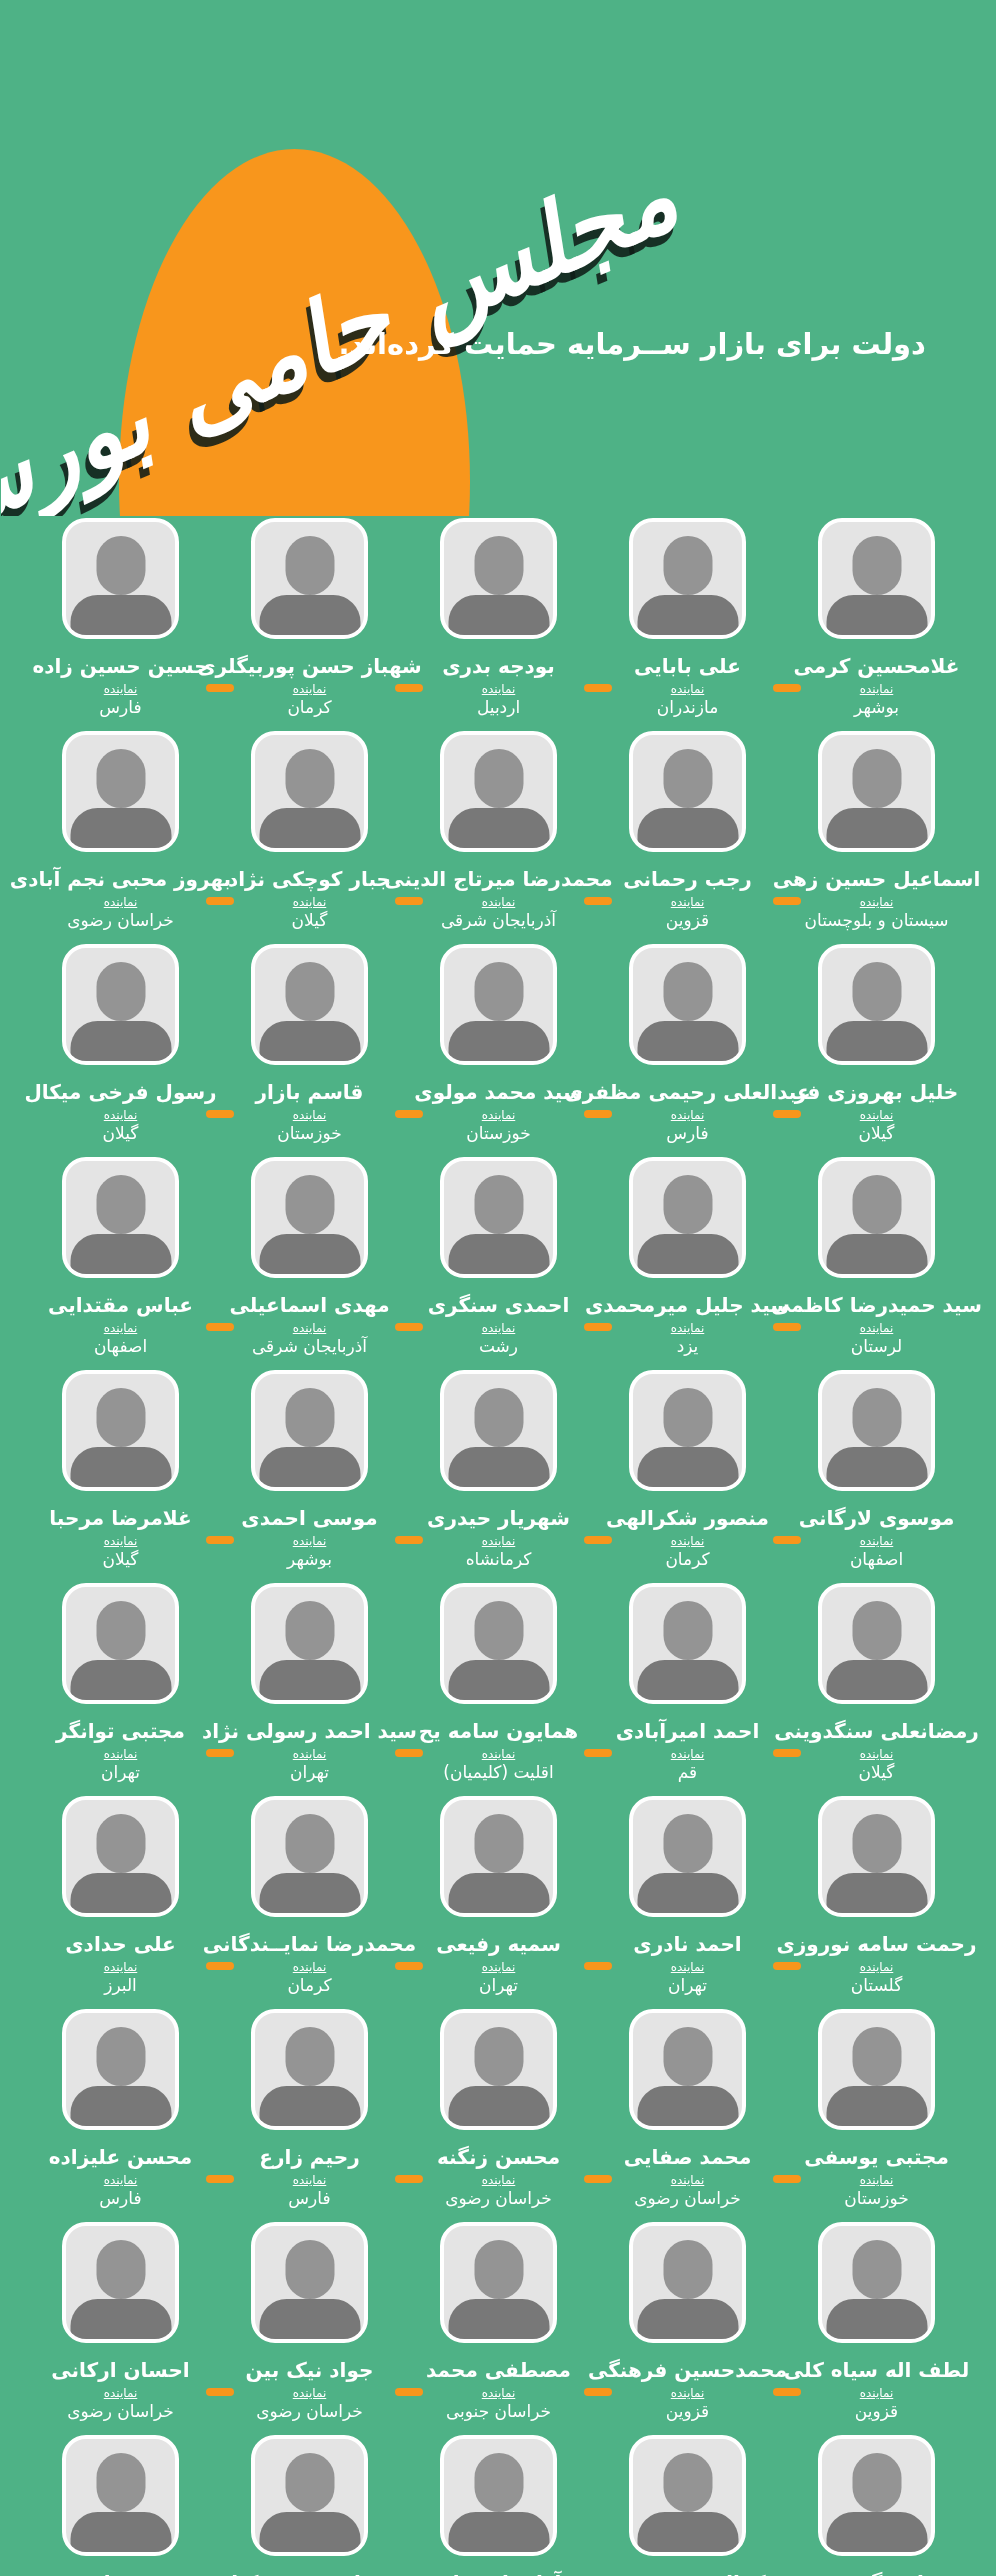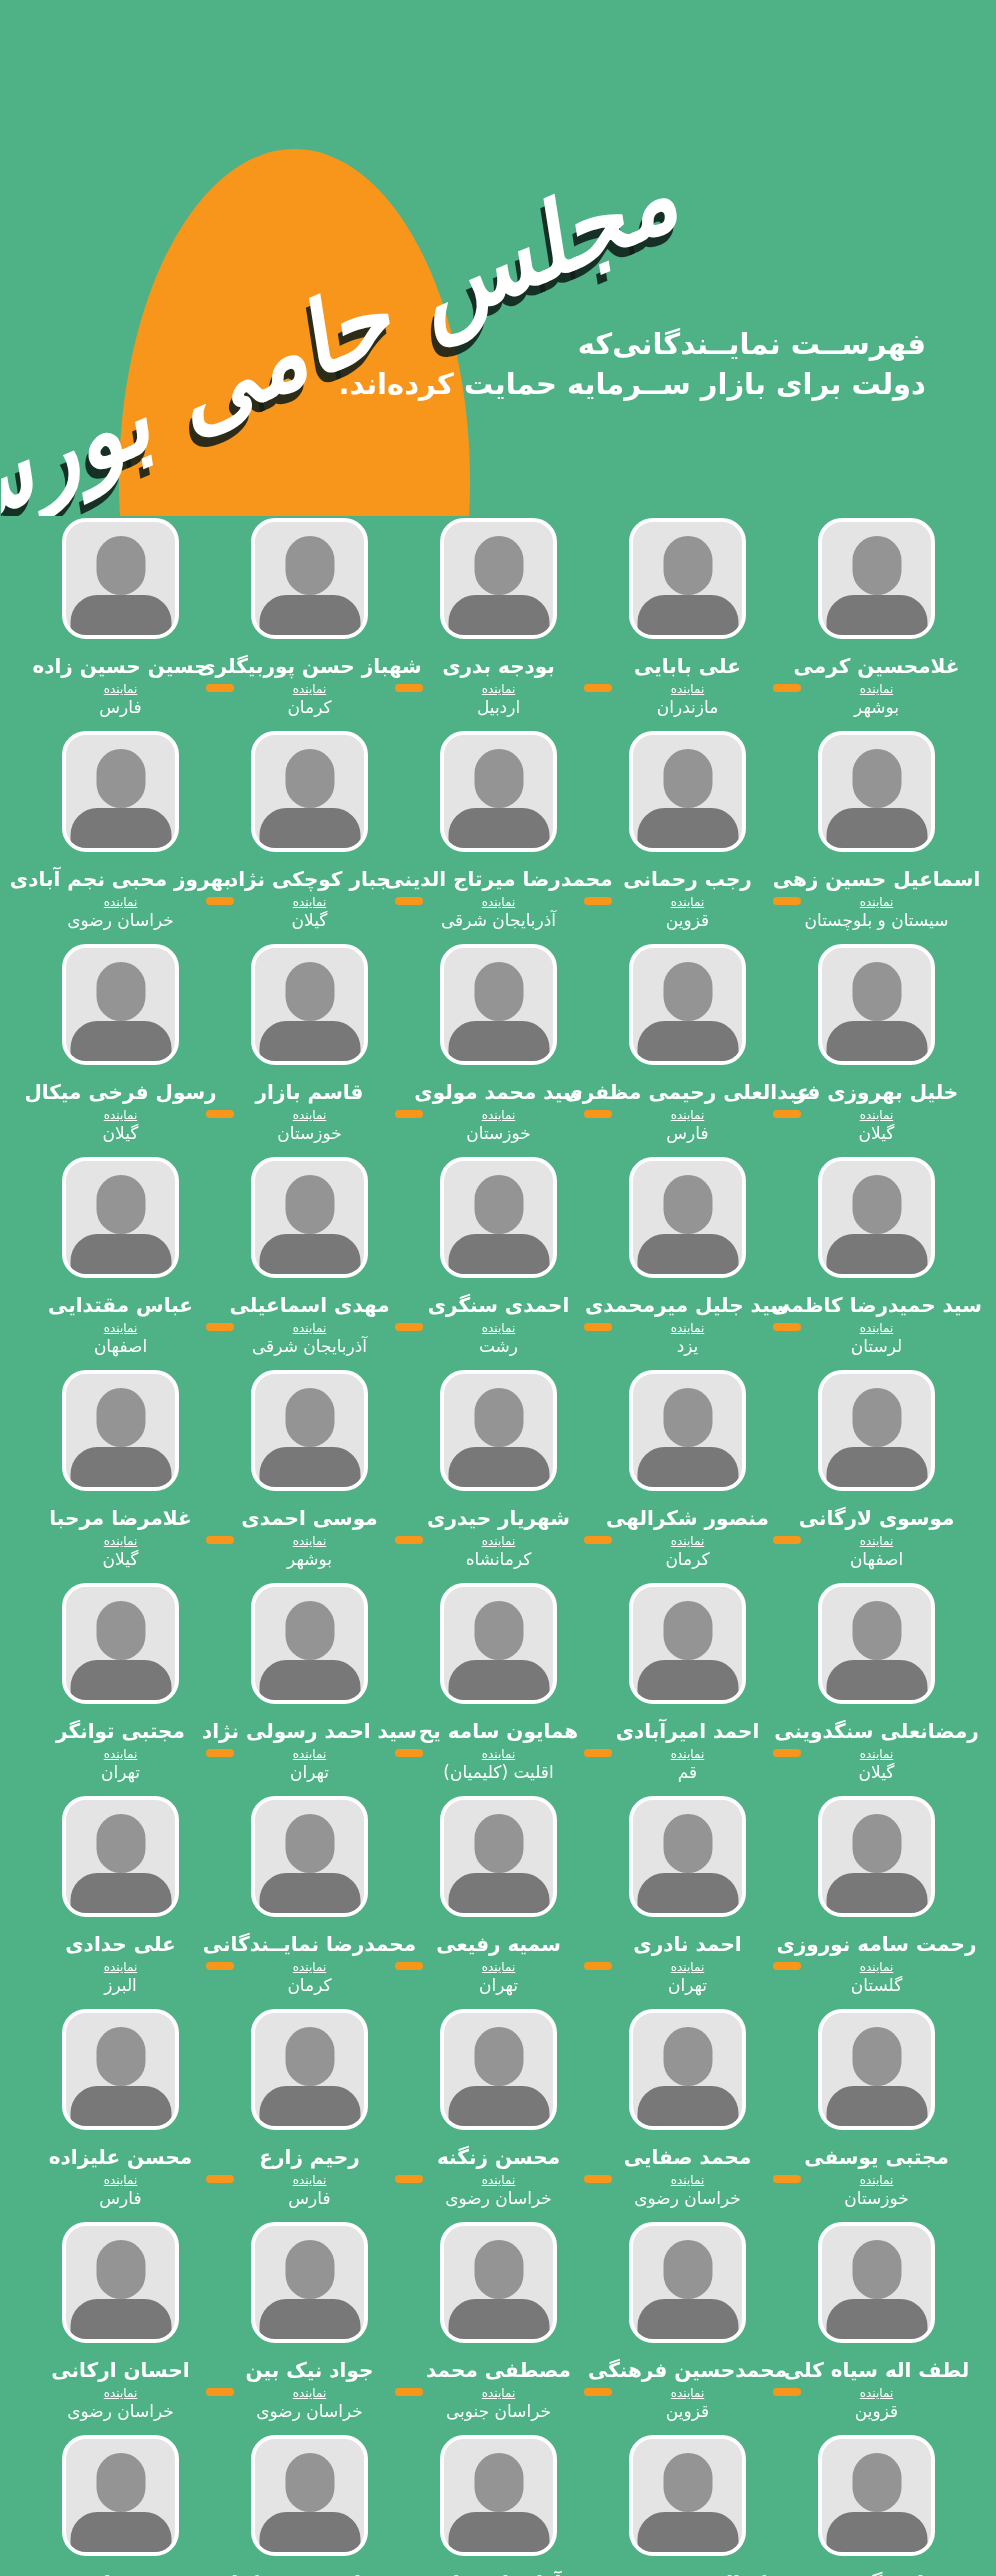--- a/index.html
+++ b/index.html
@@ -42,21 +42,20 @@
   .person-province{margin-top:2.1px;font-size:17px;line-height:16.5px;white-space:nowrap;}
   .dash{position:absolute;top:166px;width:28px;height:7.7px;border-radius:4.1px;background:#F8961C;}
 </style>
 </head>
 <body>
 
 <div class="header-section">
   <div class="orange-ellipse"></div>
   <div class="calligraphy">مجلس حامی بورس</div>
   <div class="subtitle">
-    <span>فهرســت نمایــندگانی‌که</span>
     <span>دولت برای بازار ســرمایه حمایت کرده‌اند.</span>
   </div>
 </div>
 
 <div class="grid">
     <div class="person-row">
       <div class="person-cell">
         <div class="photo"></div>
         <div class="person-name">غلامحسین کرمی</div>
         <div class="person-role">نماینده</div>

